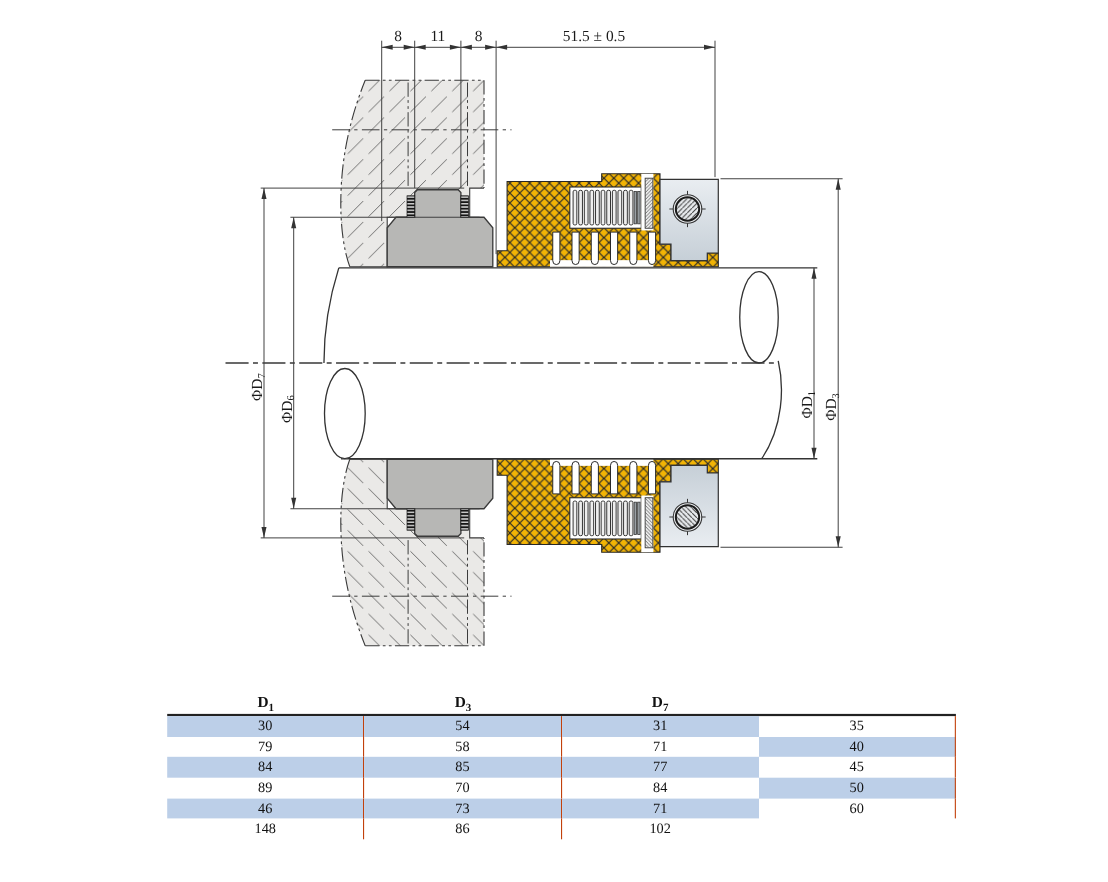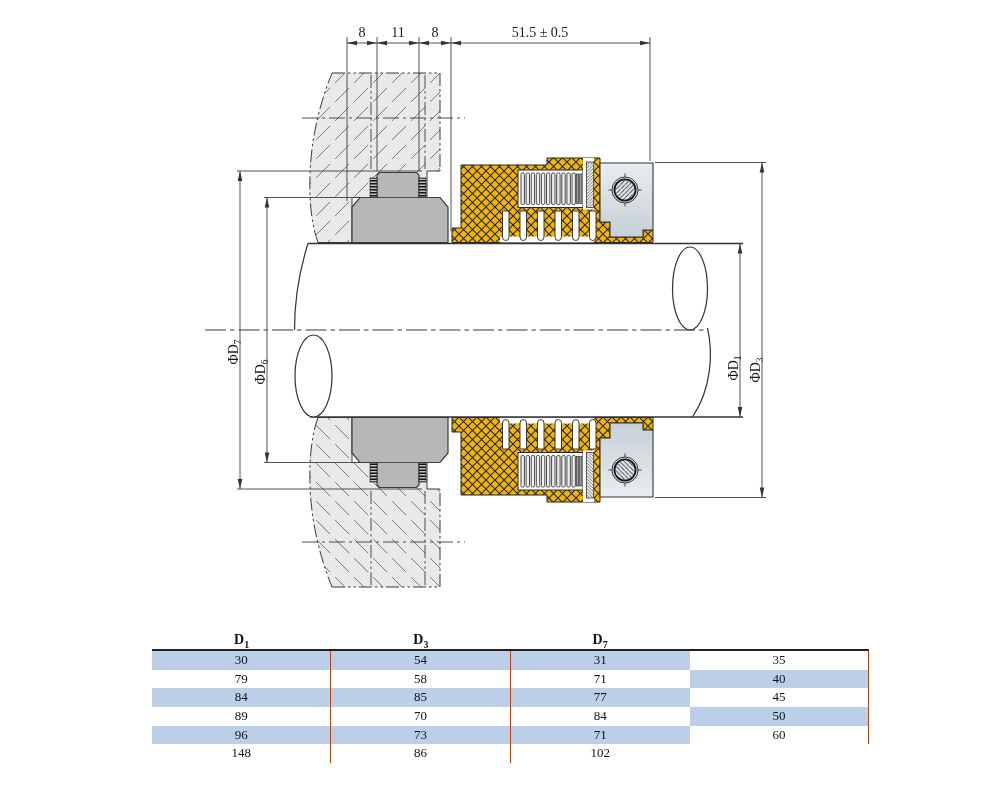--- a/index.html
+++ b/index.html
@@ -165,21 +165,21 @@
     <div class="td">71</div>
     <div class="td sep stripe">40</div>
     <div class="td sep stripe">84</div>
     <div class="td sep stripe">85</div>
     <div class="td stripe">77</div>
     <div class="td sep">45</div>
     <div class="td sep">89</div>
     <div class="td sep">70</div>
     <div class="td">84</div>
     <div class="td sep stripe">50</div>
-    <div class="td sep stripe">96</div>
+    <div class="td sep stripe">46</div>
     <div class="td sep stripe">73</div>
     <div class="td stripe">71</div>
     <div class="td sep">60</div>
     <div class="td sep">148</div>
     <div class="td sep">86</div>
     <div class="td">102</div>
   </div>
 </div>
 </div>
 

